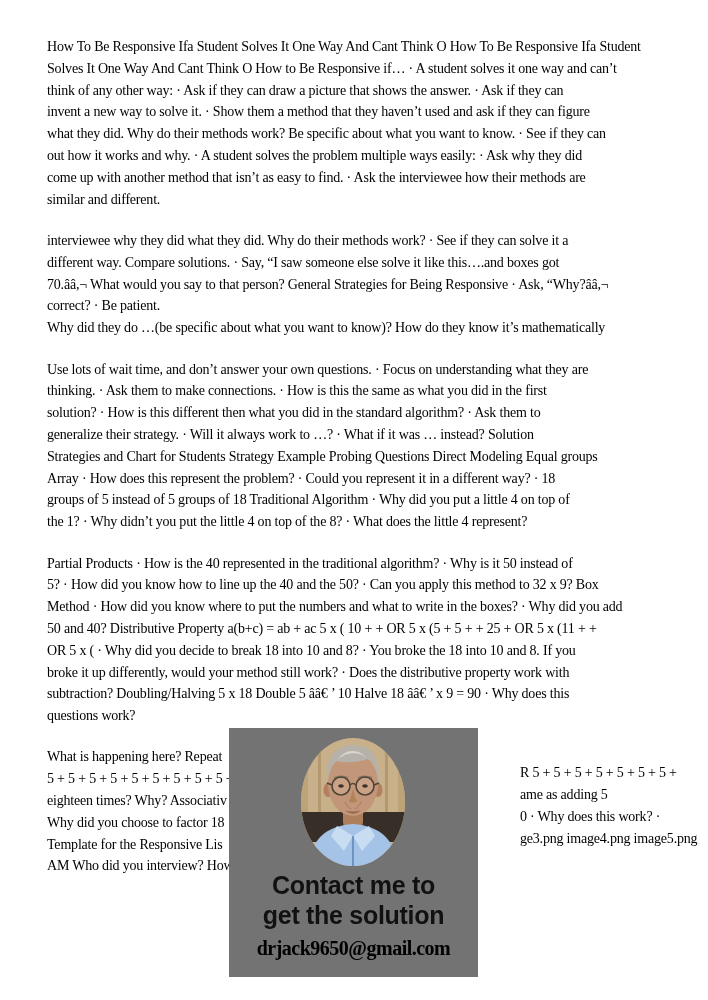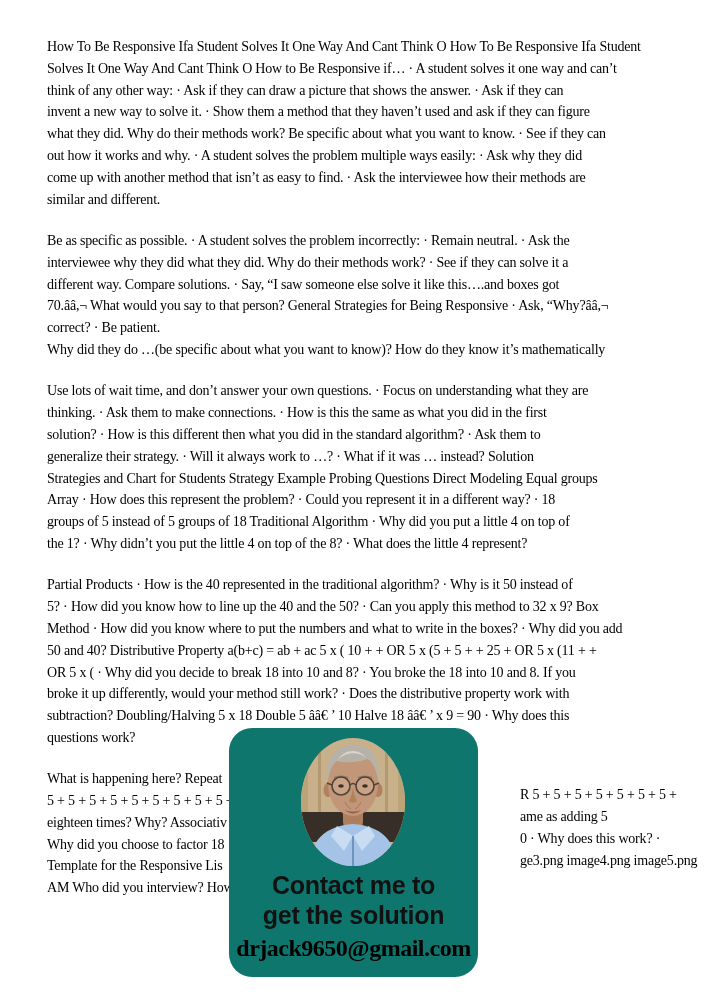--- a/index.html
+++ b/index.html
@@ -45,21 +45,21 @@
     font-family: "Liberation Sans", sans-serif;
     font-weight: bold;
     font-size: 25px;
     line-height: 30px;
     letter-spacing: -0.3px;
     color: #111111;
   }
   .contact-email {
     font-family: "Liberation Serif", serif;
     font-weight: bold;
-    font-size: 24px;
+    font-size: 20px;
     letter-spacing: -0.5px;
     margin-top: 3px;
     color: #000000;
   }
 </style>
 </head>
 <body>
 
 <div class="page">
 
@@ -68,21 +68,20 @@
         <div class="line">How To Be Responsive Ifa Student Solves It One Way And Cant Think O How To Be Responsive Ifa Student</div>
         <div class="line">Solves It One Way And Cant Think O How to Be Responsive if… · A student solves it one way and can’t</div>
         <div class="line">think of any other way: · Ask if they can draw a picture that shows the answer. · Ask if they can</div>
         <div class="line">invent a new way to solve it. · Show them a method that they haven’t used and ask if they can figure</div>
         <div class="line">what they did. Why do their methods work? Be specific about what you want to know. · See if they can</div>
         <div class="line">out how it works and why. · A student solves the problem multiple ways easily: · Ask why they did</div>
         <div class="line">come up with another method that isn’t as easy to find. · Ask the interviewee how their methods are</div>
         <div class="line">similar and different.</div>
       </div>
       <div class="para">
-        <div class="line">Be as specific as possible. · A student solves the problem incorrectly: · Remain neutral. · Ask the</div>
         <div class="line">interviewee why they did what they did. Why do their methods work? · See if they can solve it a</div>
         <div class="line">different way. Compare solutions. · Say, “I saw someone else solve it like this….and boxes got</div>
         <div class="line">70.ââ,¬ What would you say to that person? General Strategies for Being Responsive · Ask, “Why?ââ,¬</div>
         <div class="line">correct? · Be patient.</div>
         <div class="line">Why did they do …(be specific about what you want to know)? How do they know it’s mathematically</div>
       </div>
       <div class="para">
         <div class="line">Use lots of wait time, and don’t answer your own questions. · Focus on understanding what they are</div>
         <div class="line">thinking. · Ask them to make connections. · How is this the same as what you did in the first</div>
         <div class="line">solution? · How is this different then what you did in the standard algorithm? · Ask them to</div>
@@ -105,21 +104,21 @@
       <div class="para">
         <div class="split-line"><span class="left-seg">What is happening here? Repeat</span><span class="right-seg">R 5 + 5 + 5 + 5 + 5 + 5 + 5 +</span></div>
         <div class="split-line"><span class="left-seg">5 + 5 + 5 + 5 + 5 + 5 + 5 + 5 + 5 + 5</span><span class="right-seg">ame as adding 5</span></div>
         <div class="split-line"><span class="left-seg">eighteen times? Why? Associativ</span><span class="right-seg">0 · Why does this work? ·</span></div>
         <div class="split-line"><span class="left-seg">Why did you choose to factor 18</span><span class="right-seg">ge3.png image4.png image5.png</span></div>
         <div class="split-line"><span class="left-seg">Template for the Responsive Lis</span></div>
         <div class="split-line"><span class="left-seg">AM Who did you interview? How</span><span class="right-seg"></span></div>
       </div>
     </div>
 
-  <div class="overlay" style="background: #0f766e; border-radius: 23px;">
+  <div class="overlay" style="background: #737373;">
     <div class="photo-oval">
       <svg viewBox="0 0 104 128" xmlns="http://www.w3.org/2000/svg">
         <rect width="104" height="128" fill="#c7b08a"></rect>
         <rect x="0" width="7" height="128" fill="#bda378"></rect>
         <rect x="17" width="4" height="128" fill="#b1placeholder" opacity="0"></rect>
         <rect x="17" width="3" height="128" fill="#b29970"></rect>
         <rect x="84" width="3" height="128" fill="#b29970"></rect>
         <rect x="97" width="7" height="128" fill="#bda378"></rect>
         <rect y="74" width="104" height="30" fill="#372f27"></rect>
         <rect x="42" y="64" width="20" height="28" rx="8" fill="#ae7f5c"></rect>

